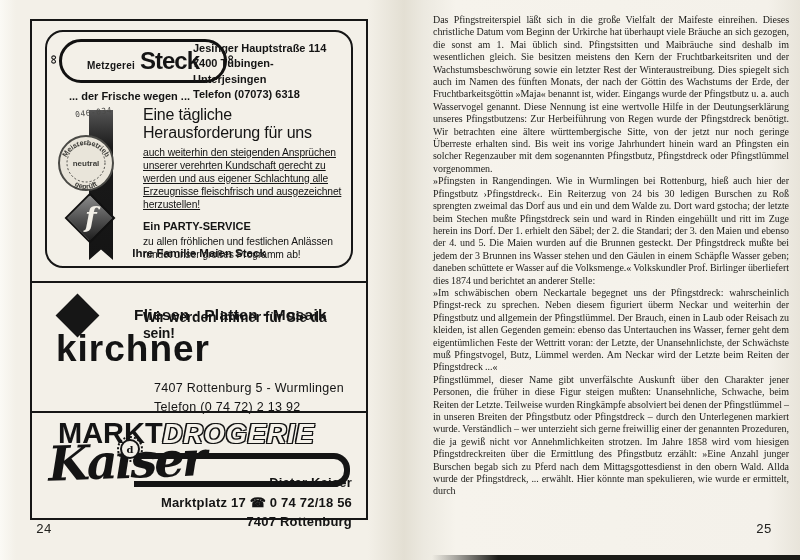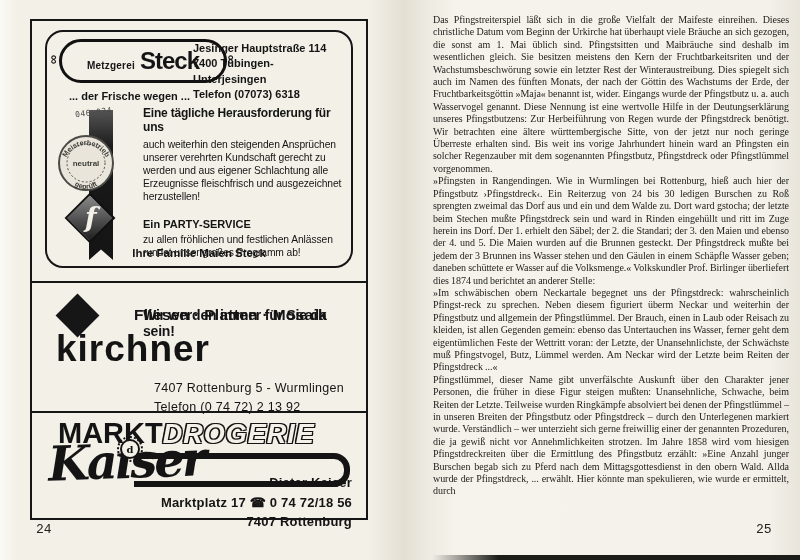--- a/index.html
+++ b/index.html
@@ -65,22 +65,22 @@
     background:linear-gradient(135deg,#8a8a8a,#1e1e1e);
     border:2px solid #111;transform:rotate(45deg);box-sizing:border-box;
   }
   .guild-letter{
     position:absolute;left:0;right:0;top:-2px;bottom:0;
     display:flex;align-items:center;justify-content:center;
     transform:rotate(-45deg);
     color:#f3f0e8;font-family:"DejaVu Serif",serif;font-style:italic;font-weight:bold;font-size:27px;
   }
   .steck-content{position:absolute;left:96px;right:7px;top:74px;}
-  .steck-headline{font-size:12px;font-weight:bold;margin-bottom:5px;letter-spacing:-0.2px;}
-  .steck-body{font-size:10.3px;line-height:1.26;margin-bottom:14px;letter-spacing:-0.1px;}
+  .steck-headline{font-size:16px;font-weight:normal;margin-bottom:5px;letter-spacing:-0.2px;}
+  .steck-body{font-size:10.3px;line-height:1.26;margin-bottom:8px;letter-spacing:-0.1px;text-decoration:underline;}
   .steck-party{font-size:11px;font-weight:bold;margin-bottom:4px;}
   .steck-body2{font-size:10.3px;line-height:1.26;margin-bottom:5px;letter-spacing:-0.1px;}
   .steck-slogan{font-size:14px;font-weight:bold;letter-spacing:-0.2px;margin-top:47px;}
   .steck-signature{
     position:absolute;left:0;right:0;bottom:7px;text-align:center;
     font-size:11.5px;font-weight:bold;
   }
 
   
   .kirchner-diamond{

